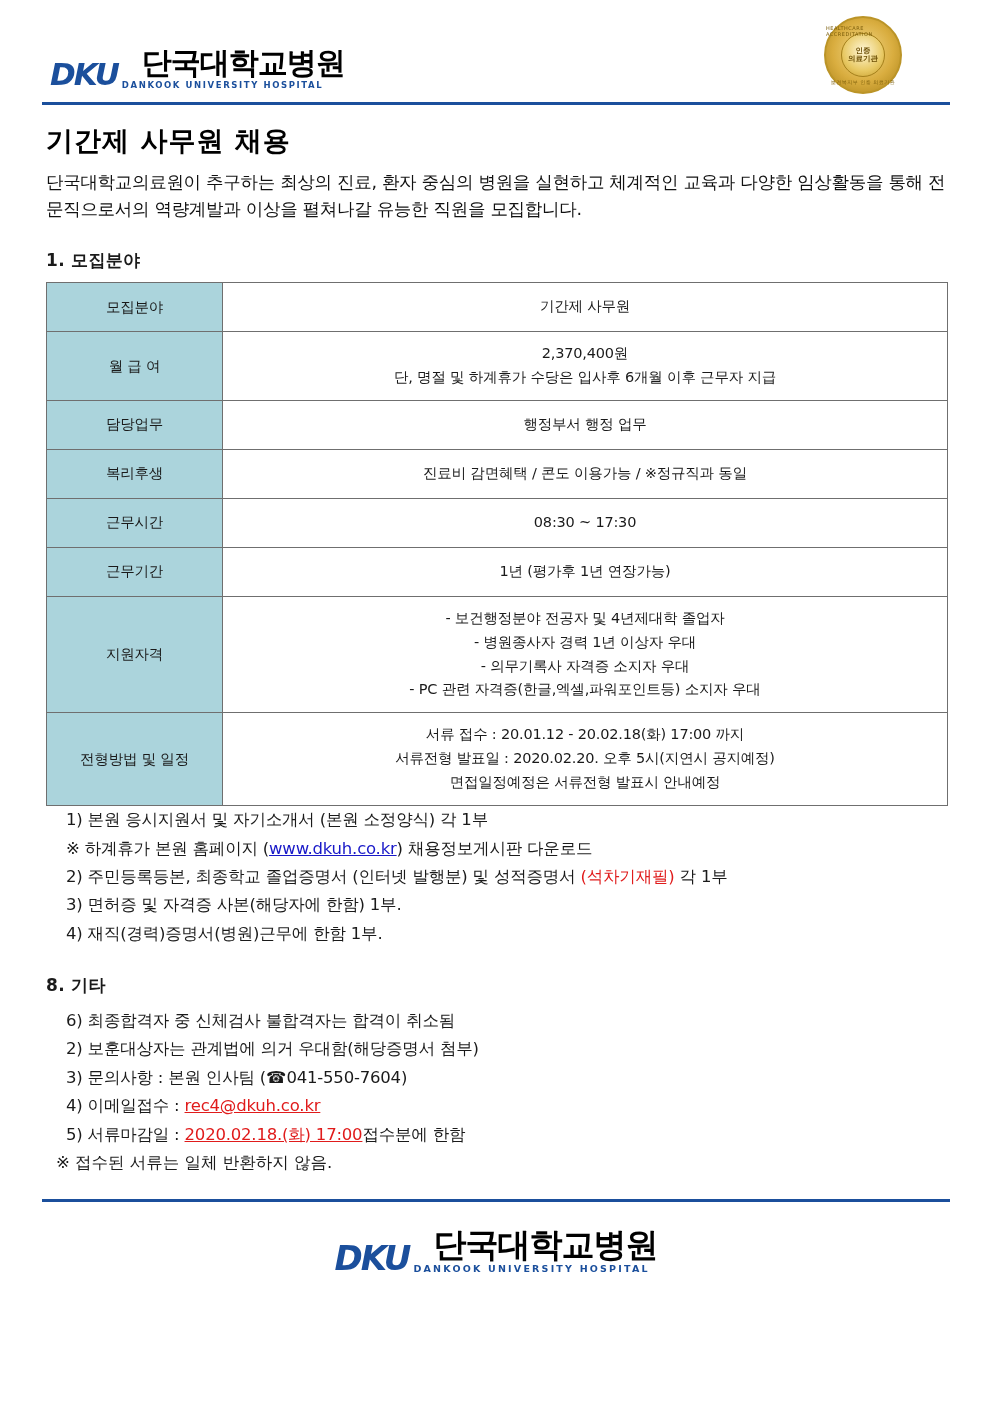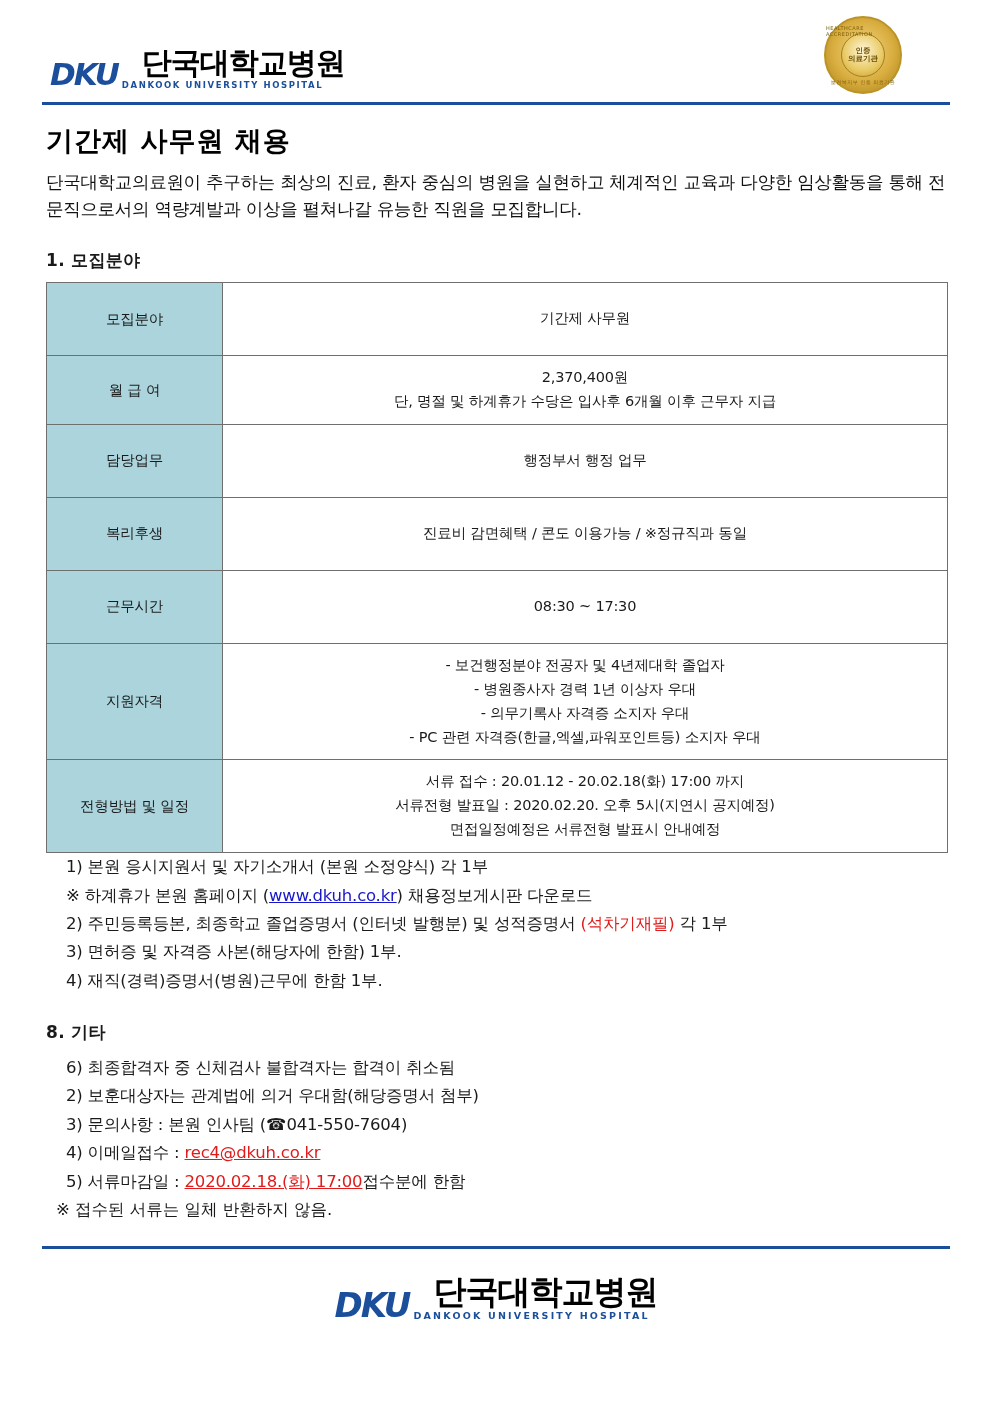--- a/index.html
+++ b/index.html
@@ -131,21 +131,21 @@
 
   
   table.recruit {
     width: 902px;
     margin-left: 4px;
     border-collapse: collapse;
     table-layout: fixed;
   }
   table.recruit td {
     border: 1px solid #6f6f6f;
-    padding: 24px 6px;
+    padding: 12px 6px;
     font-size: 14.5px;
     vertical-align: middle;
     letter-spacing: -0.2px;
   }
   td.lbl {
     width: 176px;
     background: #abd4dc;
     text-align: center;
     font-weight: normal;
     letter-spacing: 1px;
@@ -254,20 +254,26 @@
       <tr>
         <td class="lbl">복리후생</td>
         <td class="val">
           <div>진료비 감면혜택 / 콘도 이용가능 / ※정규직과 동일</div>
         </td>
       </tr>
       <tr>
         <td class="lbl">근무시간</td>
         <td class="val">
           <div>08:30 ~ 17:30</div>
+        </td>
+      </tr>
+      <tr>
+        <td class="lbl">근무기간</td>
+        <td class="val">
+          <div>1년 (평가후 1년 연장가능)</div>
         </td>
       </tr>
       <tr>
         <td class="lbl">지원자격</td>
         <td class="val tall">
           <div>- 보건행정분야 전공자 및 4년제대학 졸업자</div>
           <div>- 병원종사자 경력 1년 이상자 우대</div>
           <div>- 의무기록사 자격증 소지자 우대</div>
           <div>- PC 관련 자격증(한글,엑셀,파워포인트등) 소지자 우대</div>
         </td>

